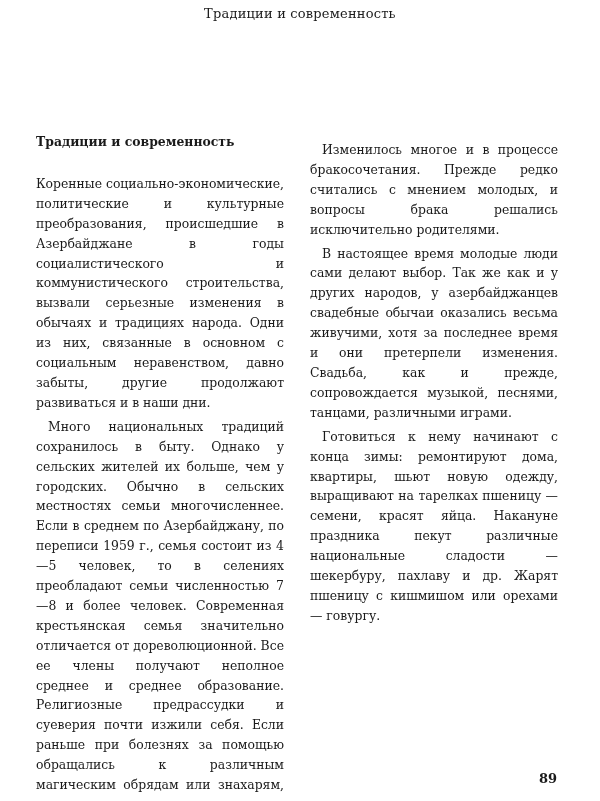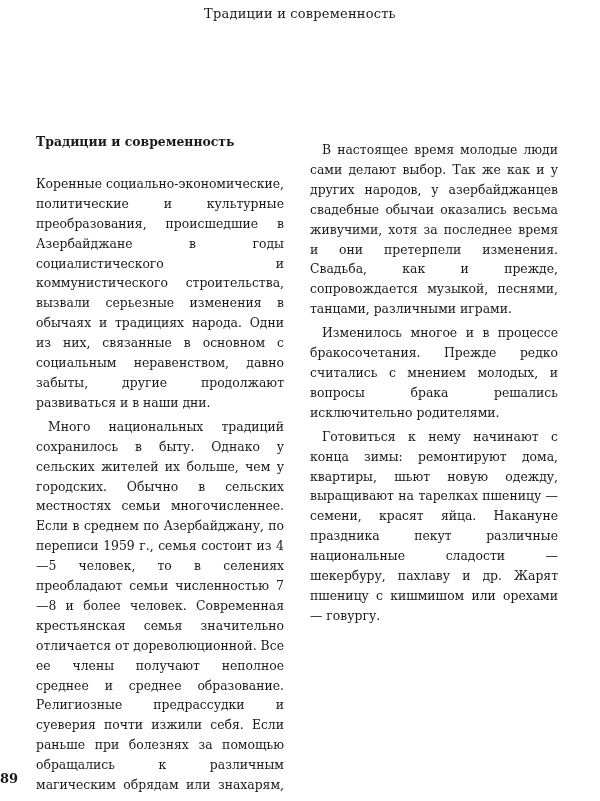--- a/index.html
+++ b/index.html
@@ -7,35 +7,35 @@
          font-family: "DejaVu Serif", "Liberation Serif", serif; color: #1a1a1a; }
   .running-head { position: absolute; top: 6px; left: 0; width: 600px; text-align: center;
                   font-size: 13px; letter-spacing: 0.2px; }
   .col { position: absolute; top: 132px; width: 248px; font-size: 12.4px; line-height: 19.9px;
          text-align: justify; }
   .col.left { left: 36px; }
   .col.right { left: 310px; top: 140px; }
   .section-title { font-weight: bold; font-size: 12.4px; margin: 0 0 22px 0; }
   p { margin: 0 0 4px 0; text-indent: 12px; hyphens: manual; }
   p.first { text-indent: 0; }
-  .page-number { position: absolute; top: 771px; left: 0; width: 540px; text-align: left;
-                 font-size: 13px; font-weight: bold; }
+  .page-number { position: absolute; top: 771px; left: 0; width: 540px; text-align: right;
+                 font-size: 13px; font-weight: bold; padding-left: 17px; }
 </style>
 </head>
 <body>
 
 <div class="running-head">Традиции и современность</div>
 
 <div class="col left">
   <div class="section-title">Традиции и современность</div>
   <p class="first">Коренные социально-экономические, политические и культурные преобразования, происшедшие в Азербайджане в годы социалистического и коммунистического строительства, вызвали серьезные изменения в обычаях и традициях народа. Одни из них, связанные в основном с социальным неравенством, давно забыты, другие продолжают развиваться и в наши дни.</p>
   <p>Много национальных традиций сохранилось в быту. Однако у сельских жителей их больше, чем у городских. Обычно в сельских местностях семьи многочисленнее. Если в среднем по Азербайджану, по переписи 1959 г., семья состоит из 4—5 человек, то в селениях преобладают семьи численностью 7—8 и более человек. Современная крестьянская семья значительно отличается от дореволюционной. Все ее члены получают неполное среднее и среднее образование. Религиозные предрассудки и суеверия почти изжили себя. Если раньше при болезнях за помощью обращались к различным магическим обрядам или знахарям, теперь люди признают только врача.</p>
 
 </div>
 
 <div class="col right">
+  <p>Изменилось многое и в процессе бракосочетания. Прежде редко считались с мнением молодых, и вопросы брака решались исключительно родителями.</p>
   <p>В настоящее время молодые люди сами делают выбор. Так же как и у других народов, у азербайджанцев свадебные обычаи оказались весьма живучими, хотя за последнее время и они претерпели изменения. Свадьба, как и прежде, сопровождается музыкой, песнями, танцами, различными играми.</p>
-  <p>Изменилось многое и в процессе бракосочетания. Прежде редко считались с мнением молодых, и вопросы брака решались исключительно родителями.</p>
   <p>Готовиться к нему начинают с конца зимы: ремонтируют дома, квартиры, шьют новую одежду, выращивают на тарелках пшеницу — семени, красят яйца. Накануне праздника пекут различные национальные сладости — шекербуру, пахлаву и др. Жарят пшеницу с кишмишом или орехами — говургу.</p>
 
 </div>
 
 <div class="page-number">89</div>
 
 </body></html>

